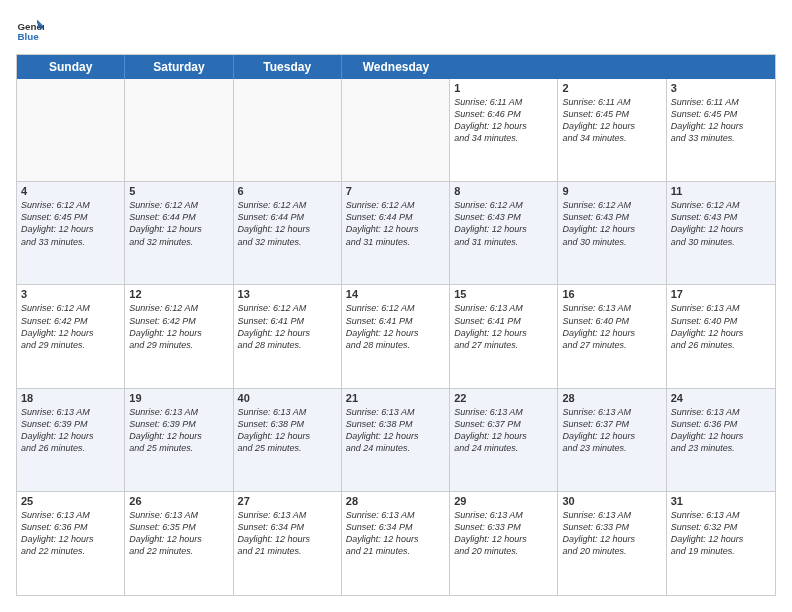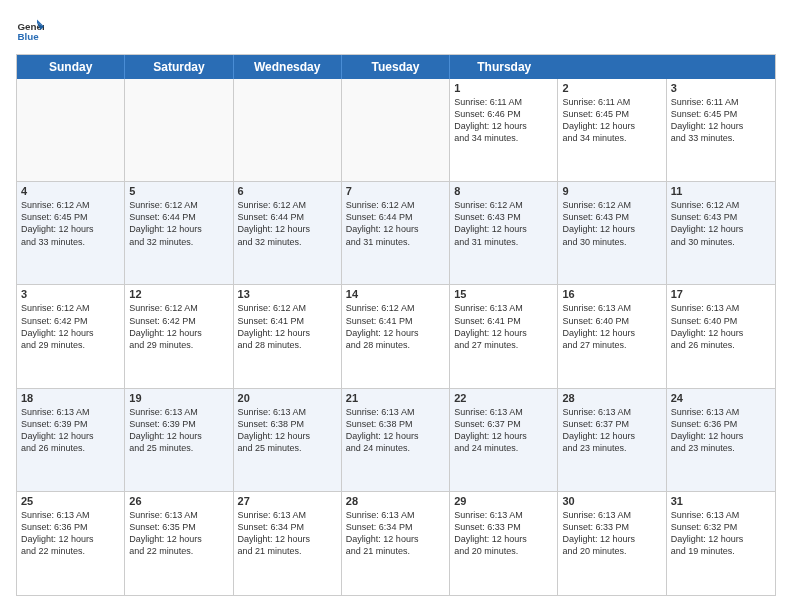--- a/index.html
+++ b/index.html
@@ -89,20 +89,21 @@
     .day-num {
       font-size: 11px;
       font-weight: bold;
       color: #333;
       margin-bottom: 2px;
     }
     .day-info {
       font-size: 9px;
       color: #333;
       line-height: 1.35;
+      font-style: italic;
     }
   </style>
 </head>
 <body>
 
 <div class="page">
   <div class="header">
     <div class="logo">
       <svg class="logo-icon" viewBox="0 0 40 40">
         <text x="2" y="20" font-size="14" font-weight="bold" fill="#333">General</text>
@@ -118,23 +119,22 @@
     <div class="title-block">
       <div class="main-title"></div>
       <div class="subtitle"></div>
     </div>
   </div>
 
   <div class="calendar">
     <div class="cal-header" id="cal-header">
         <div class="cal-header-cell">Sunday</div>
         <div class="cal-header-cell">Saturday</div>
+        <div class="cal-header-cell">Tuesday</div>
         <div class="cal-header-cell">Wednesday</div>
-        <div class="cal-header-cell">Tuesday</div>
-        <div class="cal-header-cell">Thursday</div>
       </div>
     <div class="cal-body" id="cal-body">
         <div class="cal-week">
           <div class="cal-cell empty"></div>
           <div class="cal-cell empty"></div>
           <div class="cal-cell empty"></div>
           <div class="cal-cell empty"></div>
           <div class="cal-cell">
             <div class="day-num">1</div>
             <div class="day-info" style="white-space: pre-line;">Sunrise: 6:11 AM
@@ -268,21 +268,21 @@
 and 26 minutes.</div>
           </div>
           <div class="cal-cell alt-row">
             <div class="day-num">19</div>
             <div class="day-info" style="white-space: pre-line;">Sunrise: 6:13 AM
 Sunset: 6:39 PM
 Daylight: 12 hours
 and 25 minutes.</div>
           </div>
           <div class="cal-cell alt-row">
-            <div class="day-num">20</div>
+            <div class="day-num">40</div>
             <div class="day-info" style="white-space: pre-line;">Sunrise: 6:13 AM
 Sunset: 6:38 PM
 Daylight: 12 hours
 and 25 minutes.</div>
           </div>
           <div class="cal-cell alt-row">
             <div class="day-num">21</div>
             <div class="day-info" style="white-space: pre-line;">Sunrise: 6:13 AM
 Sunset: 6:38 PM
 Daylight: 12 hours

